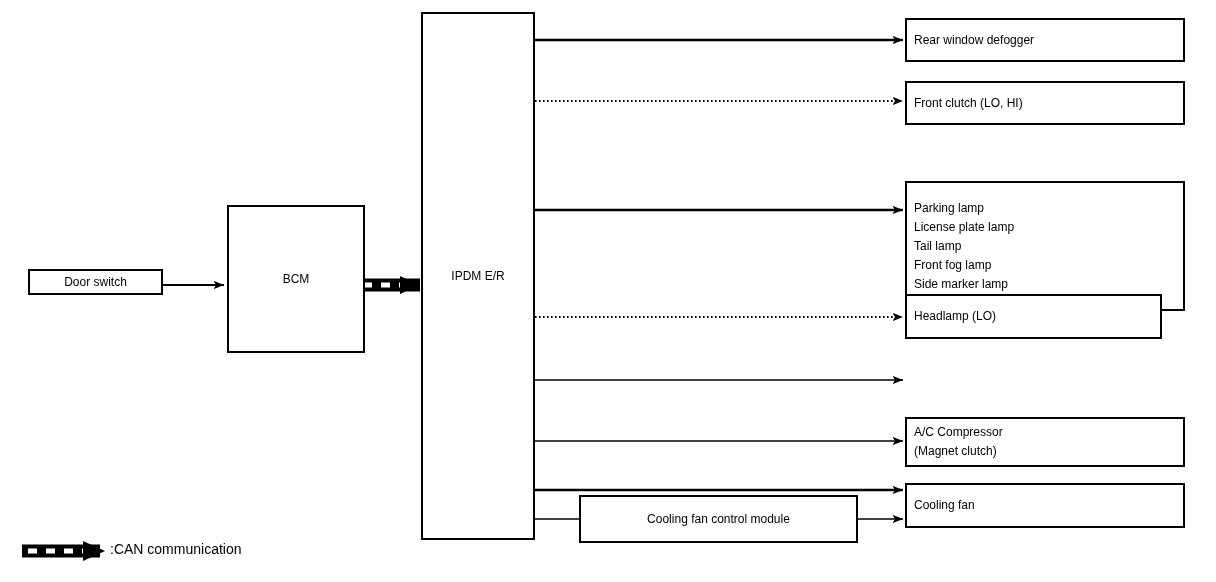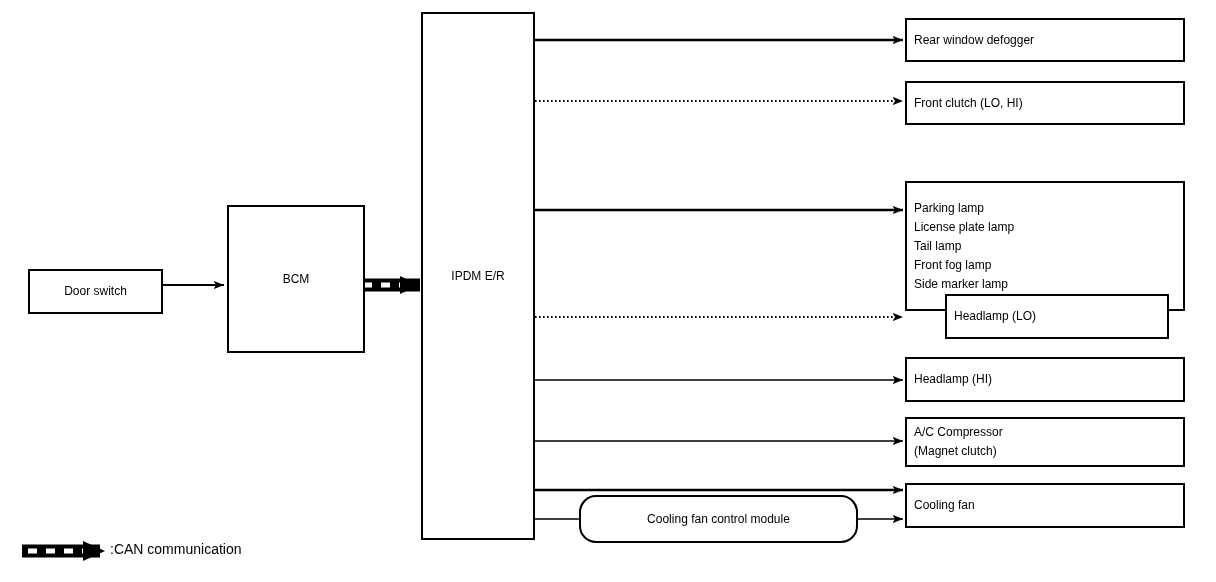--- a/index.html
+++ b/index.html
@@ -107,59 +107,56 @@
       <line x1="858" y1="519" x2="903" y2="519" stroke="#000000" stroke-width="1.7" marker-end="url(#arrowThin)"></line>
     </g>
 
     <g>
       <line x1="22" y1="551" x2="100" y2="551" stroke="#000000" stroke-width="13"></line>
       <line x1="24" y1="551" x2="86" y2="551" stroke="#ffffff" stroke-width="5" stroke-dasharray="9 9" stroke-dashoffset="-4"></line>
       <path d="M83,541 L105,551 L83,561 Z" fill="#000000"></path>
     </g>
   </svg>
 
-  <div class="node center" style="left:28px; top:269px; width:135px; height:45px;">
+  <div class="node center" style="left:28px; top:269px; width:135px; height:26px;">
     <span class="label">Door switch</span>
   </div>
 
   <div class="node center" style="left:227px; top:205px; width:138px; height:148px;">
     <span class="label">BCM</span>
   </div>
 
   <div class="node center" style="left:421px; top:12px; width:114px; height:528px;">
     <span class="label">IPDM E/R</span>
   </div>
 
-  <div class="node center" style="left:579px; top:495px; width:279px; height:48px;border-radius:17px;">
+  <div class="node center" style="left:579px; top:495px; width:279px; height:48px;">
     <span class="label">Cooling fan control module</span>
   </div>
 
   <div class="node leftpad" style="left:905px; top:18px; width:280px; height:44px;">
     <span class="label">Rear window defogger</span>
   </div>
 
   <div class="node leftpad" style="left:905px; top:81px; width:280px; height:44px;">
     <span class="label">Front clutch (LO, HI)</span>
   </div>
 
   <div class="node leftpad" style="left:905px; top:145px; width:280px; height:130px;margin-top:36px;">
     <span class="label">Parking lamp
 License plate lamp
 Tail lamp
 Front fog lamp
 Side marker lamp</span>
   </div>
 
-  <div class="node leftpad" style="left:905px; top:294px; width:224px; height:45px;margin-left:40px;">
+  <div class="node leftpad" style="left:905px; top:294px; width:257px; height:45px;">
     <span class="label">Headlamp (LO)</span>
   </div>
 
-  <div class="node leftpad" style="left:905px; top:357px; width:280px; height:45px;">
-    <span class="label">Headlamp (HI)</span>
-  </div>
 
   <div class="node leftpad" style="left:905px; top:417px; width:280px; height:50px;">
     <span class="label">A/C Compressor
 (Magnet clutch)</span>
   </div>
 
   <div class="node leftpad" style="left:905px; top:483px; width:280px; height:45px;">
     <span class="label">Cooling fan</span>
   </div>
 

